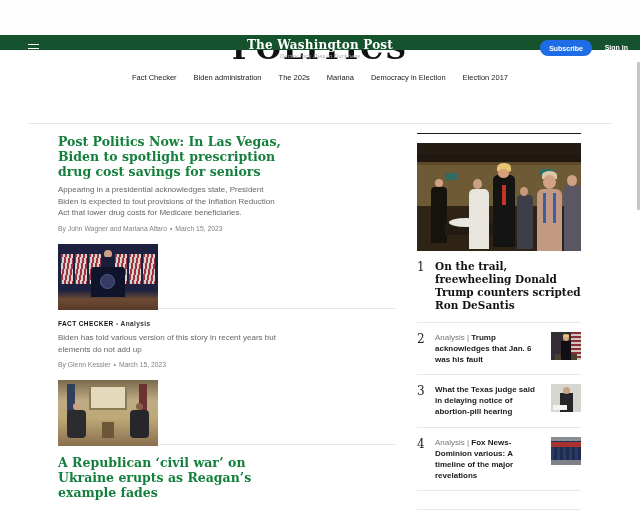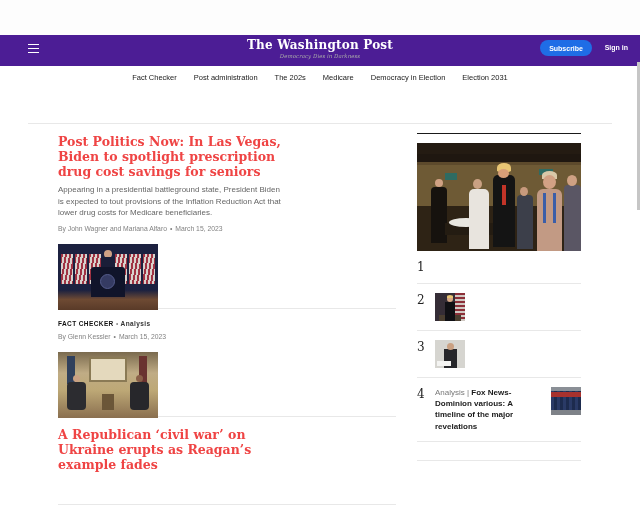--- a/index.html
+++ b/index.html
@@ -1,21 +1,21 @@
 <!DOCTYPE html>
 <html><head>
 <meta charset="utf-8">
 <style>
   * { margin:0; padding:0; box-sizing:border-box; }
   html,body { width:640px; height:512px; overflow:hidden; }
   body { font-family:"Liberation Sans","DejaVu Sans",sans-serif; background:#fdfdfd; color:#131313; }
   .page { position:relative; width:640px; height:512px; background:#fff; }
 
   
-  .topbar { position:absolute; top:0; left:0; right:0; height:31px; background:#4c1d95; z-index:5; }
+  .topbar { position:absolute; top:0; left:0; right:0; height:15px; background:#14532d; z-index:5; }
   .hamburger { position:absolute; left:28px; top:9px; width:11px; height:9px; display:flex; flex-direction:column; justify-content:space-between; cursor:pointer; }
   .hamburger span { display:block; height:1.4px; background:#fff; }
   .masthead { position:absolute; left:0; right:0; top:3px; text-align:center; }
   .wp-logo { font-family:"DejaVu Serif","Liberation Serif",serif; font-weight:bold; font-size:12px; color:#fff; letter-spacing:0.2px; }
   .tagline { font-family:"DejaVu Serif","Liberation Serif",serif; font-style:italic; font-size:5.5px; color:#a9a9a9; margin-top:1px; }
   .subscribe { position:absolute; right:48px; top:5px; height:16px; padding:0 9px; background:#1f6de6; color:#fff; border:none; border-radius:8px; font-size:7px; font-weight:bold; font-family:inherit; cursor:pointer; }
   .signin { position:absolute; right:12px; top:9px; font-size:7px; font-weight:bold; color:#fff; text-decoration:none; cursor:pointer; }
   .scrollthumb { position:absolute; right:0; top:27px; width:3px; height:148px; background:#c6c6c6; z-index:9; }
 
   
@@ -24,21 +24,21 @@
   .nav span { cursor:pointer; }
 
   
   .content { position:absolute; top:88px; left:28px; right:28px; bottom:0; border-top:1px solid #e8e8e8; overflow:hidden; }
   .articles { position:absolute; left:30px; top:0; width:338px; }
   .article { position:relative; padding:11px 0 10px; border-bottom:1px solid #e8e8e8; min-height:88px; }
   .art-text { width:228px; }
   .kicker { font-size:6.5px; font-weight:bold; letter-spacing:0.4px; color:#111; margin-bottom:4px; }
   .kicker .ktag { color:#333; }
   .kicker .ksep { color:#888; font-weight:normal; }
-  .art-title { font-family:"DejaVu Serif","Liberation Serif",serif; font-weight:700; font-size:12.5px; line-height:1.18; color:#ef4444; cursor:pointer; }
+  .art-title { font-family:"DejaVu Serif","Liberation Serif",serif; font-weight:700; font-size:12.5px; line-height:1.18; color:#15803d; cursor:pointer; }
   .art-desc { margin-top:5px; font-size:8px; line-height:1.45; color:#666; }
   .art-byline { margin-top:6px; font-size:6.8px; color:#828282; }
   .art-byline .bsep { margin:0 3px; color:#828282; }
   .art-img { position:absolute; top:12px; right:0; width:100px; height:66px; cursor:pointer; }
 
   
   .rail { position:absolute; left:389px; top:9px; width:164px; }
   .rail-rule { border-top:1px solid #1a1a1a; }
   .rail-head { margin-top:5px; font-size:8px; font-weight:bold; letter-spacing:0.6px; color:#111; cursor:pointer; }
   .rail-head .chev { font-weight:normal; color:#555; margin-left:2px; }
@@ -129,35 +129,35 @@
     </div>
     <button class="subscribe">Subscribe</button>
     <a class="signin">Sign in</a>
   </header>
   <div class="scrollthumb"></div>
 
   <h1 class="page-title">POLITICS</h1>
 
   <nav class="nav">
     <span>Fact Checker</span>
-    <span>Post administration</span>
+    <span>Biden administration</span>
     <span>The 202s</span>
-    <span>Medicare</span>
+    <span>Mariana</span>
     <span>Democracy in Election</span>
-    <span>Election 2031</span>
+    <span>Election 2017</span>
   </nav>
 
   <div class="content">
 
     <section class="articles">
 
       <article class="article">
         <div class="art-text">
           <h2 class="art-title">Post Politics Now: In Las Vegas, Biden to spotlight prescription drug cost savings for seniors</h2>
-          <p class="art-desc">Appearing in a presidential battleground state, President Biden is expected to tout provisions of the Inflation Reduction Act that lower drug costs for Medicare beneficiaries.</p>
+          <p class="art-desc">Appearing in a presidential acknowledges state, President Biden is expected to tout provisions of the Inflation Reduction Act that lower drug costs for Medicare beneficiaries.</p>
           <div class="art-byline">
             <span>By John Wagner and Mariana Alfaro</span><span class="bsep">•</span><span>March 15, 2023</span>
           </div>
         </div>
         <div class="art-img ph ph-biden">
           <div class="a flag" style="left:3px"></div>
           <div class="a flag" style="left:17px"></div>
           <div class="a flag" style="left:31px"></div>
           <div class="a flag" style="left:57px"></div>
           <div class="a flag" style="left:71px"></div>
@@ -167,20 +167,21 @@
           <div class="a podium"></div>
           <div class="a seal"></div>
         </div>
       </article>
 
       <article class="article">
         <div class="art-text">
           <div class="kicker">
             <span>FACT CHECKER</span> <span class="ksep">•</span> <span class="ktag">Analysis</span>
           </div>
+          <p class="art-desc">Biden has told various version of this story in recent years but elements do not add up</p>
           <div class="art-byline">
             <span>By Glenn Kessler</span><span class="bsep">•</span><span>March 15, 2023</span>
           </div>
         </div>
         <div class="art-img ph ph-oval">
           <div class="a window"></div>
           <div class="a flagL"></div>
           <div class="a flagR"></div>
           <div class="a desk"></div>
           <div class="a figL"></div>
@@ -223,35 +224,40 @@
         <div class="a womanChair"></div>
         <div class="a womanCh"></div>
         <div class="a strap1"></div>
         <div class="a strap2"></div>
         <div class="a womanD"></div>
         <div class="a womanDh"></div>
       </div>
 
       <div class="mr-item">
         <span class="rank">1</span>
+        <span class="mr1-title">On the trail, freewheeling Donald Trump counters scripted Ron DeSantis</span>
       </div>
 
       <div class="mr-item">
         <span class="rank">2</span>
+        <span class="mr-text">
+          <span class="mr-prefix">Analysis |</span> <span>Trump acknowledges that Jan. 6 was his fault</span>
+        </span>
         <span class="mr-thumb ph ph-t2">
           <span class="a stripes"></span>
           <span class="a desk"></span>
           <span class="a fig"></span>
           <span class="a head"></span>
           <span class="a hair"></span>
         </span>
       </div>
 
       <div class="mr-item">
         <span class="rank">3</span>
+        <span class="mr-text">What the Texas judge said in delaying notice of abortion-pill hearing</span>
         <span class="mr-thumb ph ph-t3">
           <span class="a fig"></span>
           <span class="a head"></span>
           <span class="a plate"></span>
         </span>
       </div>
 
       <div class="mr-item">
         <span class="rank">4</span>
         <span class="mr-text">

